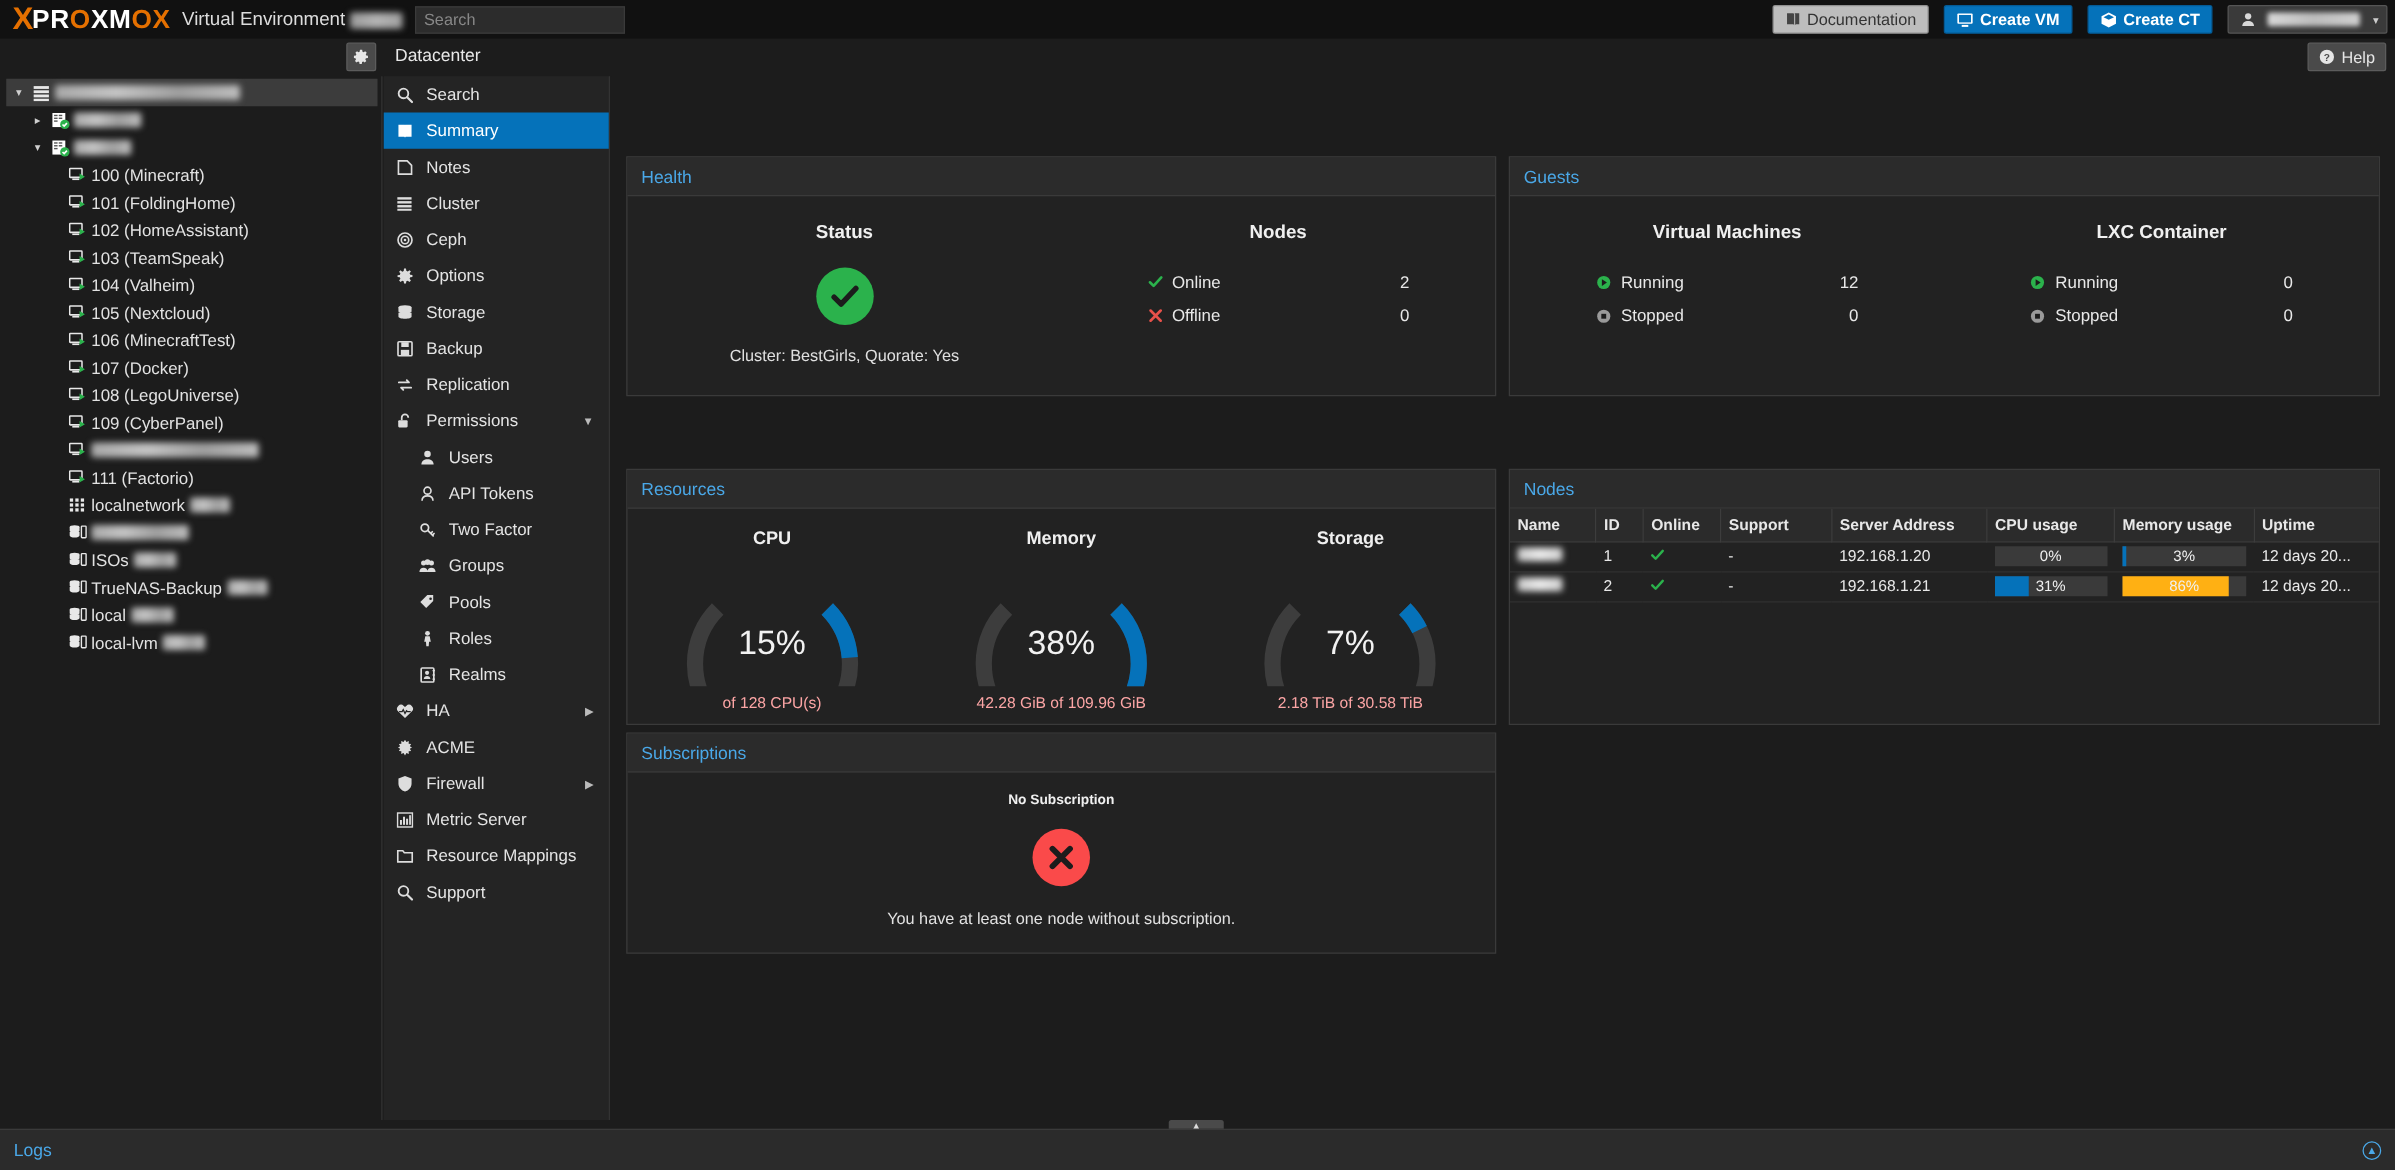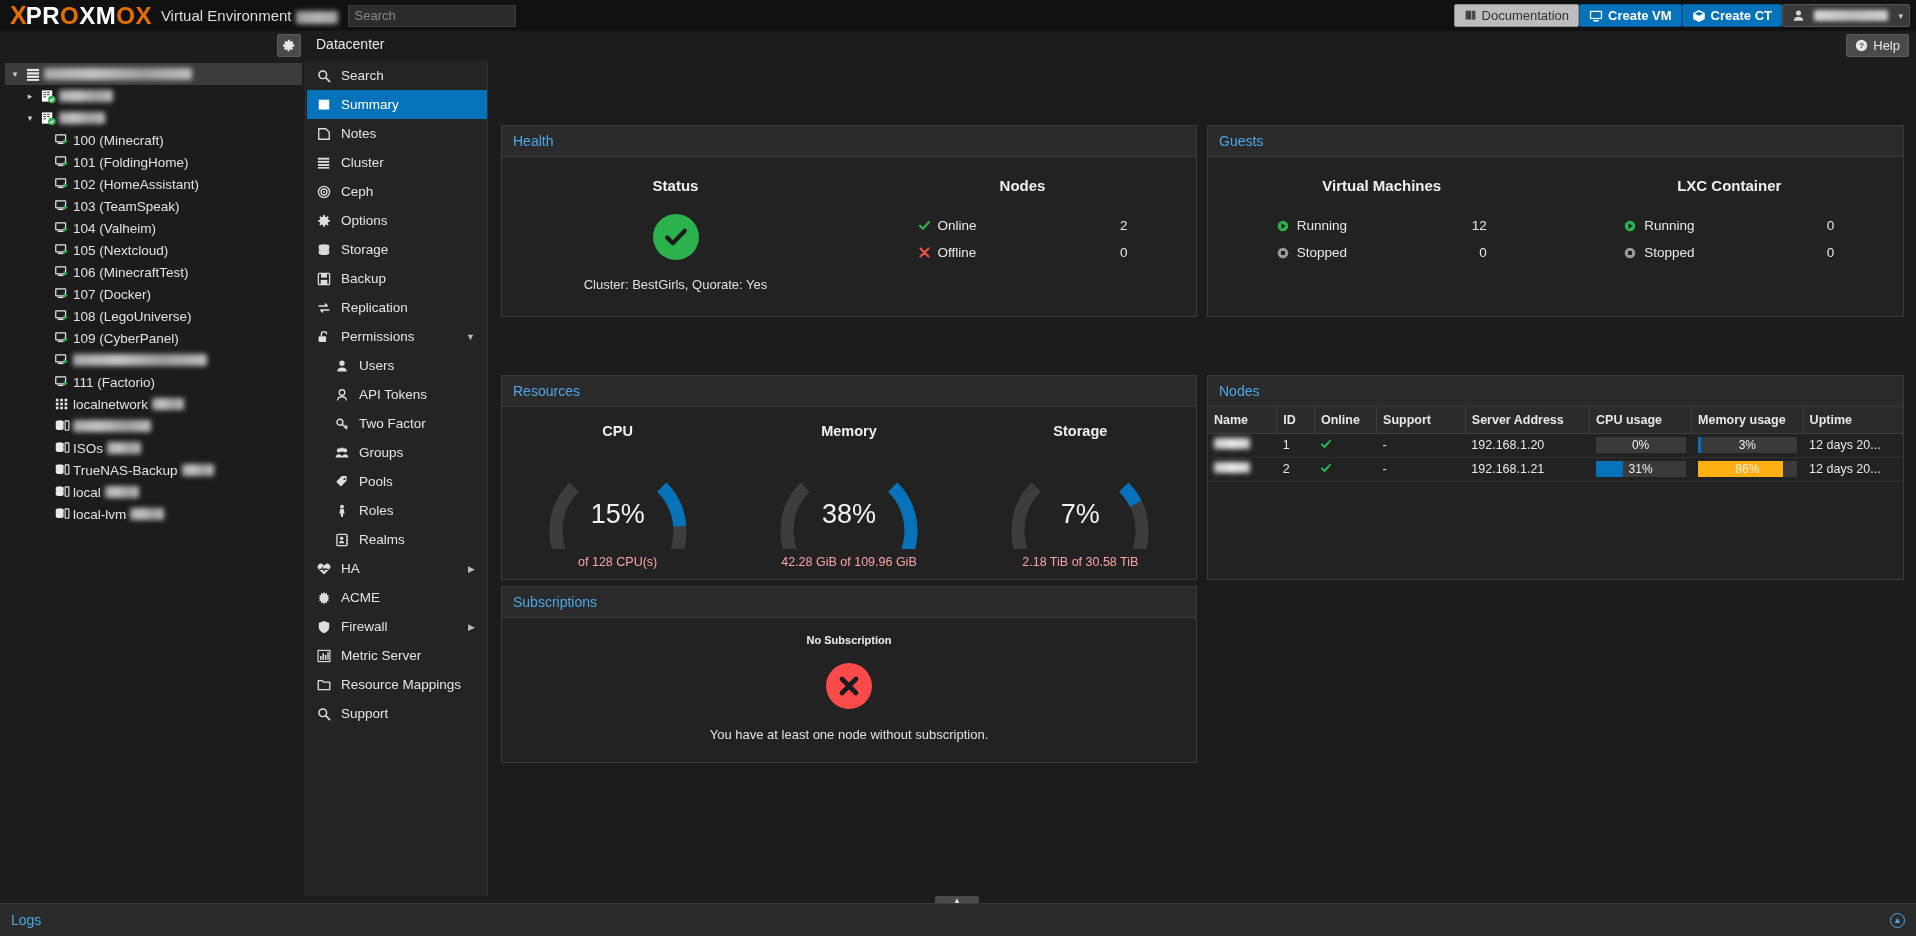--- a/index.html
+++ b/index.html
@@ -11,34 +11,34 @@
   }
   .app { position: relative; width: 1916px; height: 936px; background: #1c1c1c; }
 
   
   .topbar {
     position: absolute; left: 0; top: 0; width: 1916px; height: 31px;
     background: #111111; display: flex; align-items: center;
   }
   .logo { display: flex; align-items: center; padding-left: 10px; gap: 0px; }
   .logo-x { font-size: 25px; font-weight: bold; color: #e57000; line-height: 1; letter-spacing: -1px; }
-  .logo-word { font-size: 24px; font-weight: bold; color: #fff; line-height: 1; letter-spacing: 0.5px; }
+  .logo-word { font-size: 21px; font-weight: bold; color: #fff; line-height: 1; letter-spacing: 0.5px; }
   .logo-word .o { color: #e57000; }
   .ve-text { color: #ddd; font-size: 15px; margin-left: 9px; }
   .blur-inline {
     display: inline-block; height: 13px; border-radius: 2px; vertical-align: middle;
     background: linear-gradient(90deg,#9a9a9a,#b4b4b4,#a0a0a0);
     filter: blur(2.4px); margin-left: 4px;
   }
   .search-box {
     margin-left: 10px; width: 168px; height: 22px; background: #2c2c2c;
     border: 1px solid #3a3a3a; color: #888; font-size: 13px;
     display: flex; align-items: center; padding-left: 6px;
   }
-  .top-right { position: absolute; right: 6px; top: 4px; display: flex; align-items: center; gap: 0; }
+  .top-right { position: absolute; right: 6px; top: 4px; display: flex; align-items: center; gap: 12px; }
   .btn {
     height: 23px; display: flex; align-items: center; gap: 5px; padding: 0 9px;
     font-size: 13px; border-radius: 2px; cursor: pointer; white-space: nowrap;
   }
   .btn-gray { background: #bdbdbd; color: #333; border: 1px solid #8f8f8f; }
   .btn-blue { background: #0572ba; color: #fff; border: 1px solid #045a94; font-weight: bold; }
   .btn-user {
     background: #3a3a3a; border: 1px solid #555; color: #ccc; width: 128px;
     justify-content: flex-start; position: relative;
   }

